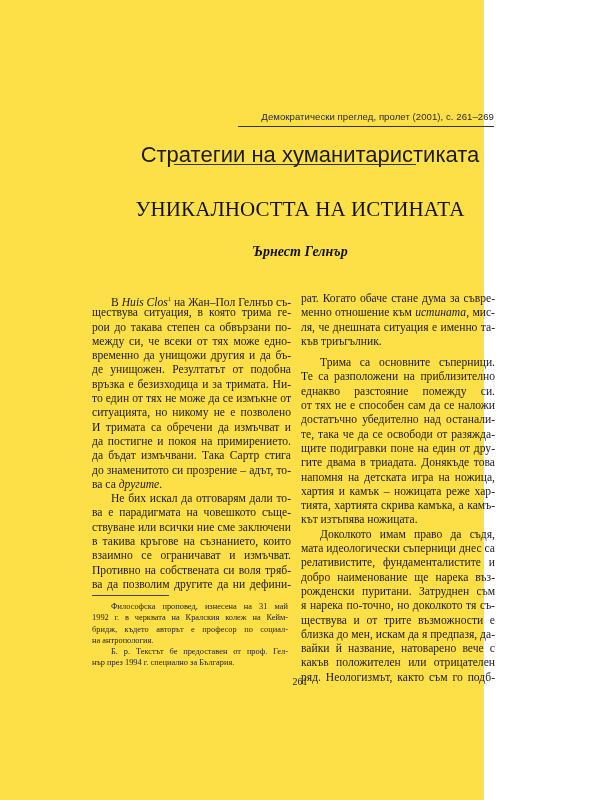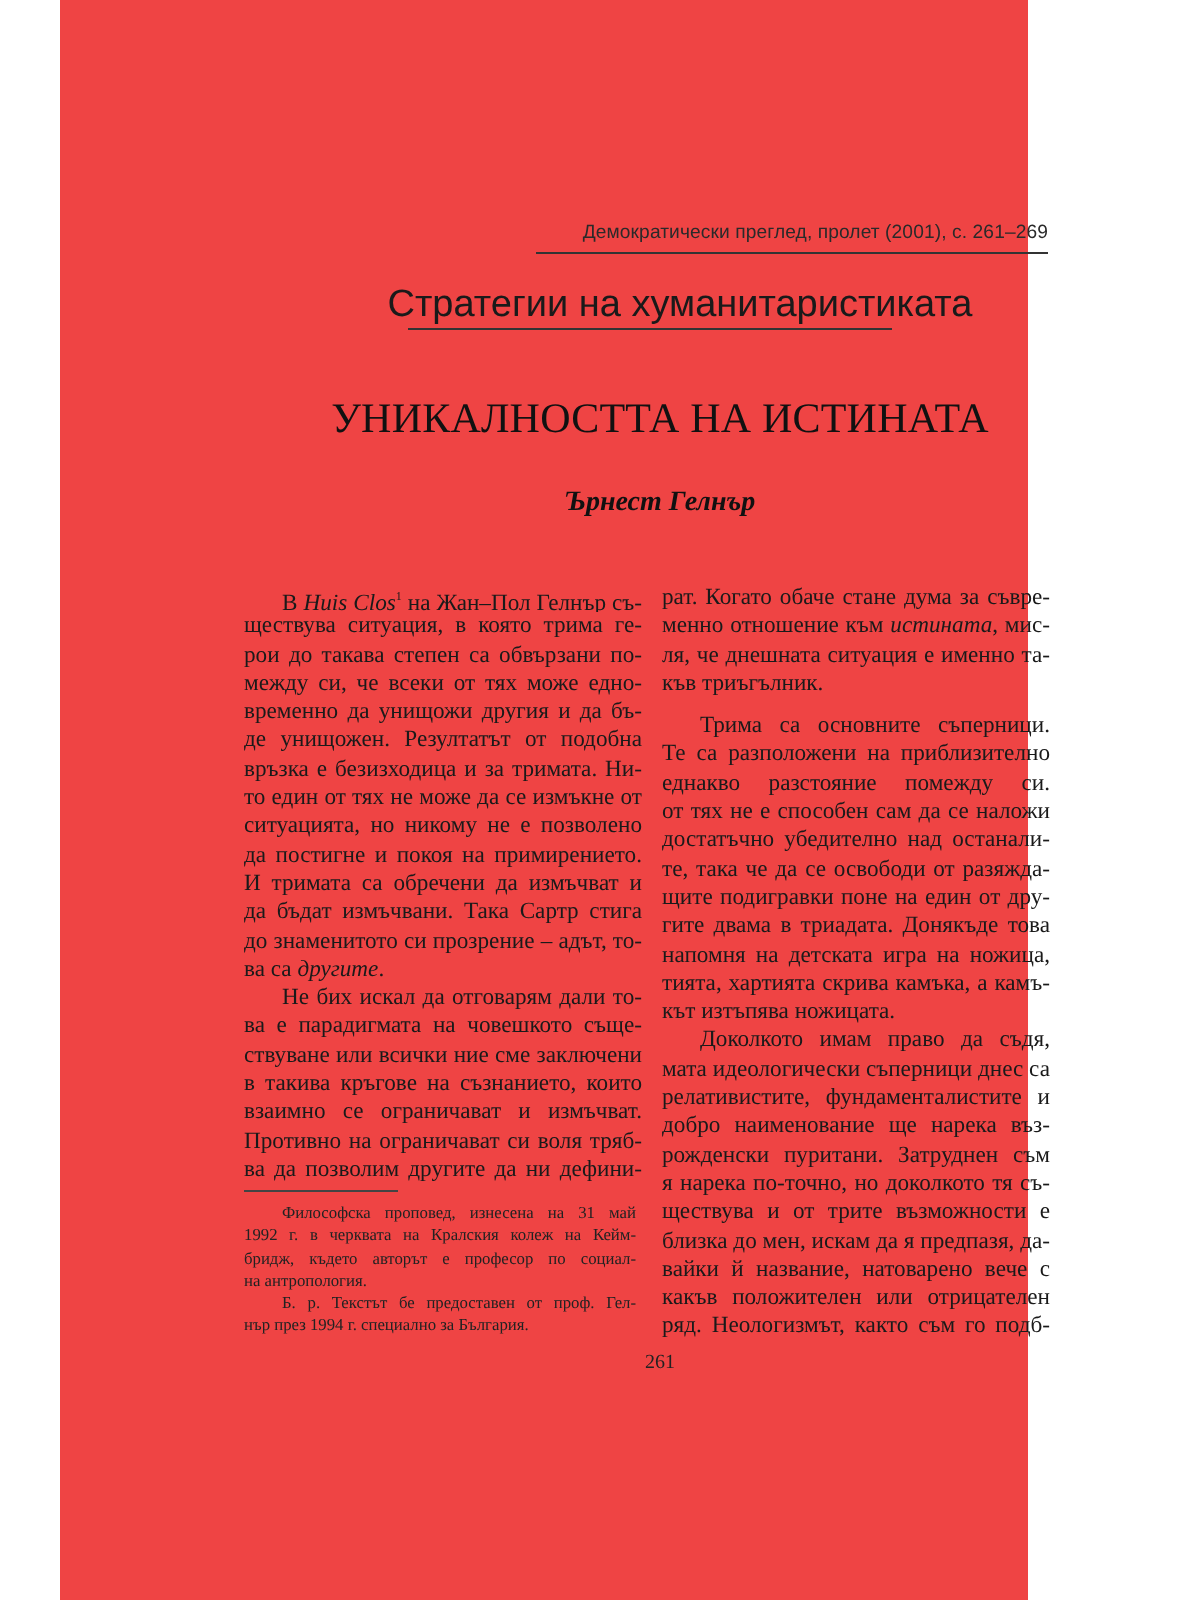--- a/index.html
+++ b/index.html
@@ -1,26 +1,26 @@
 <!DOCTYPE html>
 <html><head>
 <meta charset="utf-8">
 <style>
   html, body { margin: 0; padding: 0; background: #ffffff; }
   body { width: 600px; height: 800px; position: relative; overflow: hidden;
          font-family: "Liberation Serif", "DejaVu Serif", serif; color: #1a1a1a; }
-  .page { position: absolute; left: 0; top: 0; width: 484px; height: 800px; background: #ef4444; margin-left: 30px; }
+  .page { position: absolute; left: 0; top: 0; width: 484px; height: 800px; background: #fde047; }
 
   .running-head { position: absolute; left: 200px; top: 111px; width: 294px;
                   font-family: "Liberation Sans", "DejaVu Sans", sans-serif;
                   font-size: 9.6px; text-align: right; color: #2a2a2a; letter-spacing: 0.05px; }
   .running-rule { position: absolute; left: 238px; top: 126px; width: 256px; height: 1px; background: #333; }
 
   .section-title { position: absolute; left: 120px; top: 142px; width: 380px; text-align: center;
-                   font-family: "Liberation Sans", "DejaVu Sans", sans-serif; font-size: 19px; color: #1a1a1a; }
+                   font-family: "Liberation Sans", "DejaVu Sans", sans-serif; font-size: 22px; color: #1a1a1a; }
   .section-rule { position: absolute; left: 174px; top: 164px; width: 242px; height: 1px; background: #333; }
 
   .article-title { position: absolute; left: 100px; top: 197px; width: 400px; text-align: center;
                    font-size: 21px; letter-spacing: 0.1px; color: #111; }
 
   .author { position: absolute; left: 120px; top: 244px; width: 360px; text-align: center;
             font-size: 14px; font-weight: bold; font-style: italic; color: #111; }
 
   .col { position: absolute; top: 292px; font-size: 11.6px; line-height: 14.3px; text-align: justify;
          color: #1a1a1a; hyphens: manual; }
@@ -58,33 +58,33 @@
     <div>
       <span class="line indent" style="white-space: normal; overflow: hidden; height: 14.3px;"><span>В </span><i>Huis Clos</i><sup>1</sup><span> на Жан–Пол Гелнър съ-</span></span>
       <span class="line" style="white-space: normal; overflow: hidden; height: 14.3px;">ществува ситуация, в която трима ге-</span>
       <span class="line" style="white-space: normal; overflow: hidden; height: 14.3px;">рои до такава степен са обвързани по-</span>
       <span class="line" style="white-space: normal; overflow: hidden; height: 14.3px;">между си, че всеки от тях може едно-</span>
       <span class="line" style="white-space: normal; overflow: hidden; height: 14.3px;">временно да унищожи другия и да бъ-</span>
       <span class="line" style="white-space: normal; overflow: hidden; height: 14.3px;">де унищожен. Резултатът от подобна</span>
       <span class="line" style="white-space: normal; overflow: hidden; height: 14.3px;">връзка е безизходица и за тримата. Ни-</span>
       <span class="line" style="white-space: normal; overflow: hidden; height: 14.3px;">то един от тях не може да се измъкне от</span>
       <span class="line" style="white-space: normal; overflow: hidden; height: 14.3px;">ситуацията, но никому не е позволено</span>
+      <span class="line" style="white-space: normal; overflow: hidden; height: 14.3px;">И тримата са обречени да измъчват и</span>
       <span class="line" style="white-space: normal; overflow: hidden; height: 14.3px;">да постигне и покоя на примирението.</span>
-      <span class="line" style="white-space: normal; overflow: hidden; height: 14.3px;">И тримата са обречени да измъчват и</span>
       <span class="line" style="white-space: normal; overflow: hidden; height: 14.3px;">да бъдат измъчвани. Така Сартр стига</span>
       <span class="line" style="white-space: normal; overflow: hidden; height: 14.3px;">до знаменитото си прозрение – адът, то-</span>
       <span class="line last" style="white-space: normal; overflow: hidden; height: 14.3px;"><span>ва са </span><i>другите</i><span>.</span></span>
     </div>
     <div>
       <span class="line indent" style="white-space: normal; overflow: hidden; height: 14.3px;">Не бих искал да отговарям дали то-</span>
       <span class="line" style="white-space: normal; overflow: hidden; height: 14.3px;">ва е парадигмата на човешкото съще-</span>
       <span class="line" style="white-space: normal; overflow: hidden; height: 14.3px;">ствуване или всички ние сме заключени</span>
       <span class="line" style="white-space: normal; overflow: hidden; height: 14.3px;">в такива кръгове на съзнанието, които</span>
       <span class="line" style="white-space: normal; overflow: hidden; height: 14.3px;">взаимно се ограничават и измъчват.</span>
-      <span class="line" style="white-space: normal; overflow: hidden; height: 14.3px;">Противно на ограничават си воля тряб-</span>
+      <span class="line" style="white-space: normal; overflow: hidden; height: 14.3px;">Противно на собствената си воля тряб-</span>
       <span class="line" style="white-space: normal; overflow: hidden; height: 14.3px;">ва да позволим другите да ни дефини-</span>
     </div>
   </div>
 
   <div class="col col-right">
     <div>
       <span class="line" style="white-space: normal; overflow: hidden; height: 14.3px;">рат. Когато обаче стане дума за съвре-</span>
       <span class="line" style="white-space: normal; overflow: hidden; height: 14.3px;"><span>менно отношение към </span><i>истината</i><span>, мис-</span></span>
       <span class="line" style="white-space: normal; overflow: hidden; height: 14.3px;">ля, че днешната ситуация е именно та-</span>
       <span class="line last" style="white-space: normal; overflow: hidden; height: 14.3px;">къв триъгълник.</span>
@@ -92,20 +92,21 @@
     <div style="margin-top:7px;">
       <span class="line indent" style="white-space: normal; overflow: hidden; height: 14.3px;">Трима са основните съперници.</span>
       <span class="line" style="white-space: normal; overflow: hidden; height: 14.3px;">Те са разположени на приблизително</span>
       <span class="line" style="white-space: normal; overflow: hidden; height: 14.3px;">еднакво разстояние помежду си. Никой</span>
       <span class="line" style="white-space: normal; overflow: hidden; height: 14.3px;">от тях не е способен сам да се наложи</span>
       <span class="line" style="white-space: normal; overflow: hidden; height: 14.3px;">достатъчно убедително над останали-</span>
       <span class="line" style="white-space: normal; overflow: hidden; height: 14.3px;">те, така че да се освободи от разяжда-</span>
       <span class="line" style="white-space: normal; overflow: hidden; height: 14.3px;">щите подигравки поне на един от дру-</span>
       <span class="line" style="white-space: normal; overflow: hidden; height: 14.3px;">гите двама в триадата. Донякъде това</span>
       <span class="line" style="white-space: normal; overflow: hidden; height: 14.3px;">напомня на детската игра на ножица,</span>
+      <span class="line" style="white-space: normal; overflow: hidden; height: 14.3px;">хартия и камък – ножицата реже хар-</span>
       <span class="line" style="white-space: normal; overflow: hidden; height: 14.3px;">тията, хартията скрива камъка, а камъ-</span>
       <span class="line last" style="white-space: normal; overflow: hidden; height: 14.3px;">кът изтъпява ножицата.</span>
     </div>
     <div>
       <span class="line indent" style="white-space: normal; overflow: hidden; height: 14.3px;">Доколкото имам право да съдя, три-</span>
       <span class="line" style="white-space: normal; overflow: hidden; height: 14.3px;">мата идеологически съперници днес са</span>
       <span class="line" style="white-space: normal; overflow: hidden; height: 14.3px;">релативистите, фундаменталистите и</span>
       <span class="line" style="white-space: normal; overflow: hidden; height: 14.3px;">добро наименование ще нарека въз-</span>
       <span class="line" style="white-space: normal; overflow: hidden; height: 14.3px;">рожденски пуритани. Затруднен съм да</span>
       <span class="line" style="white-space: normal; overflow: hidden; height: 14.3px;">я нарека по-точно, но доколкото тя съ-</span>

